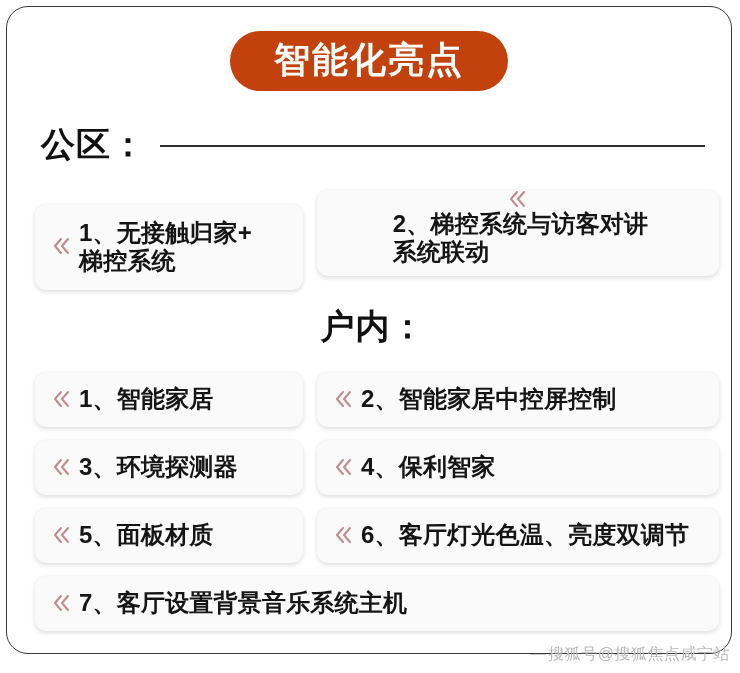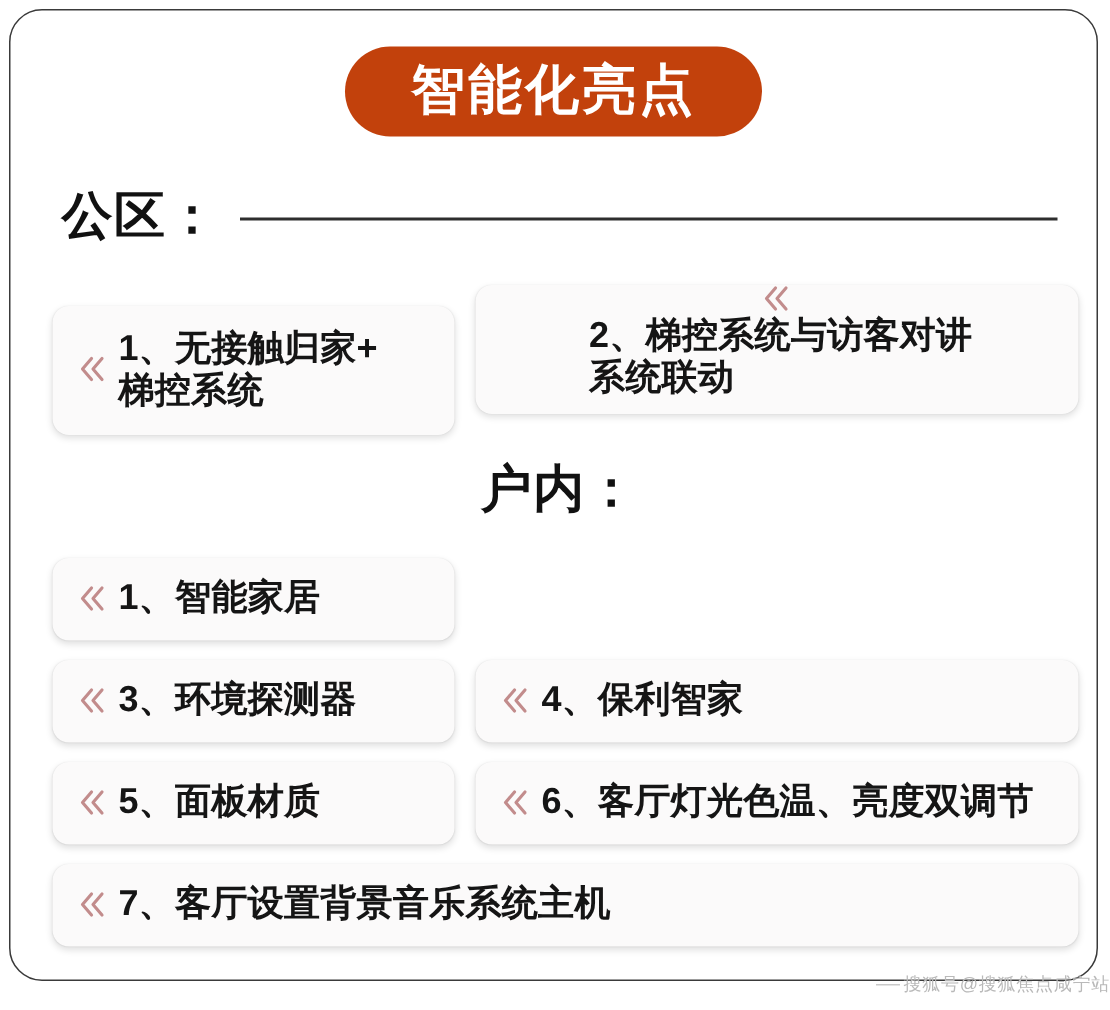--- a/index.html
+++ b/index.html
@@ -105,23 +105,23 @@
     font-weight: bold;
     color: #151515;
     line-height: 1.18;
     letter-spacing: 0.2px;
   }
   .card.two-line .card-text { font-size: 24px; }
 
   
   .watermark {
     position: absolute;
-    right: 0;
+    right: 10px;
     bottom: 8px;
-    font-size: 12px;
+    font-size: 16px;
     color: #b9b9b9;
     white-space: nowrap;
     letter-spacing: 0.5px;
   }
   .watermark .wm-strike {
     display: inline-block;
     width: 16px;
     height: 1px;
     background: #c9c9c9;
     vertical-align: middle;
@@ -174,20 +174,29 @@
   <div class="card" style="left:28px; top:365px; width:268px; height:55px;">
     <span class="chev">
       <svg width="22" height="22" viewBox="0 0 22 22">
         <path d="M11 4 L5 11 L11 18" fill="none" stroke="#c28c8c" stroke-width="2.1" stroke-linecap="round" stroke-linejoin="round"></path>
         <path d="M18 4 L12 11 L18 18" fill="none" stroke="#c28c8c" stroke-width="2.1" stroke-linecap="round" stroke-linejoin="round"></path>
       </svg>
     </span>
     <span class="card-text">1、智能家居</span>
   </div>
 
+  <div class="card" style="left:310px; top:365px; width:402px; height:55px;">
+    <span class="chev">
+      <svg width="22" height="22" viewBox="0 0 22 22">
+        <path d="M11 4 L5 11 L11 18" fill="none" stroke="#c28c8c" stroke-width="2.1" stroke-linecap="round" stroke-linejoin="round"></path>
+        <path d="M18 4 L12 11 L18 18" fill="none" stroke="#c28c8c" stroke-width="2.1" stroke-linecap="round" stroke-linejoin="round"></path>
+      </svg>
+    </span>
+    <span class="card-text">2、智能家居中控屏控制</span>
+  </div>
 
   <div class="card" style="left:28px; top:433px; width:268px; height:55px;">
     <span class="chev">
       <svg width="22" height="22" viewBox="0 0 22 22">
         <path d="M11 4 L5 11 L11 18" fill="none" stroke="#c28c8c" stroke-width="2.1" stroke-linecap="round" stroke-linejoin="round"></path>
         <path d="M18 4 L12 11 L18 18" fill="none" stroke="#c28c8c" stroke-width="2.1" stroke-linecap="round" stroke-linejoin="round"></path>
       </svg>
     </span>
     <span class="card-text">3、环境探测器</span>
   </div>

